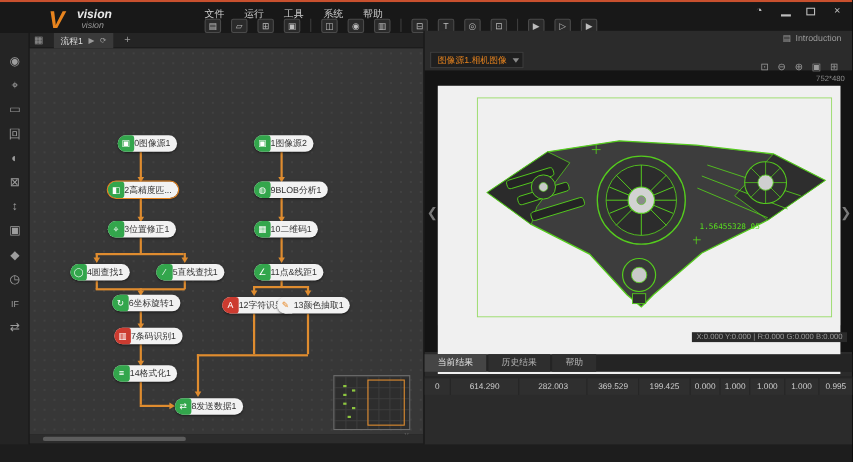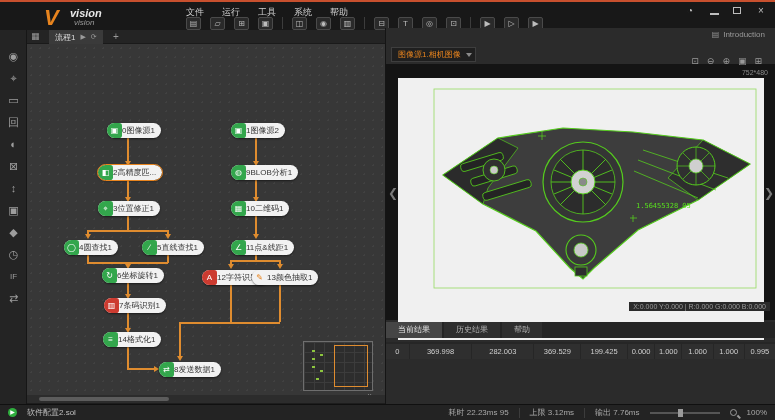--- a/index.html
+++ b/index.html
@@ -397,42 +397,27 @@
           <col style="width:12%">
         <col style="width:7%">
           <col style="width:7%">
           <col style="width:8%">
           <col style="width:8%">
           <col style="width:8%">
       </colgroup>
       <tbody>
       <tr>
         <td>0</td>
-        <td>369.998</td>
+        <td>614.290</td>
         <td>282.003</td>
         <td>369.529</td>
         <td>199.425</td>
         <td>0.000</td>
         <td>1.000</td>
         <td>1.000</td>
         <td>1.000</td>
         <td>0.995</td>
       </tr>
     </tbody>
       </table>
   </div>
 
-  <div class="abs" id="statusbar">
-    <span id="rundot">▶</span>
-    <span id="sbfile">软件配置2.sol</span>
-    <span id="spacer"></span>
-    <span class="sbstat">耗时 22.23ms 95</span>
-    <span class="sbsep"></span>
-    <span class="sbstat">上限 3.12ms</span>
-    <span class="sbsep"></span>
-    <span class="sbstat">输出 7.76ms</span>
-    <span id="sbslider">
-        <span class="sthumb"></span>
-      </span>
-    <span id="mag"></span>
-    <span id="sbzoom">100%</span>
-  </div>
 </div>
 
 </body></html>

